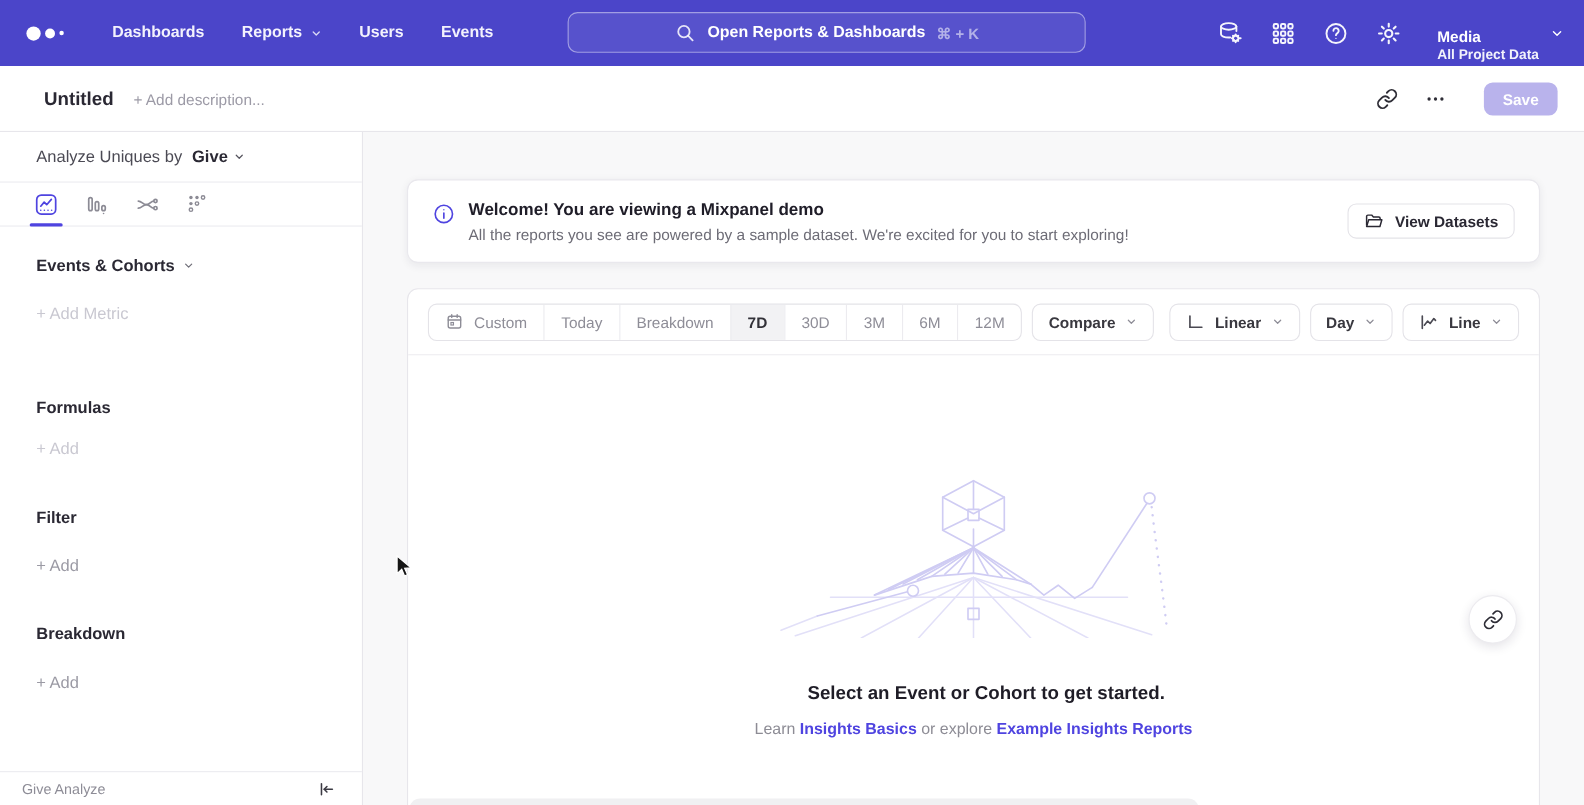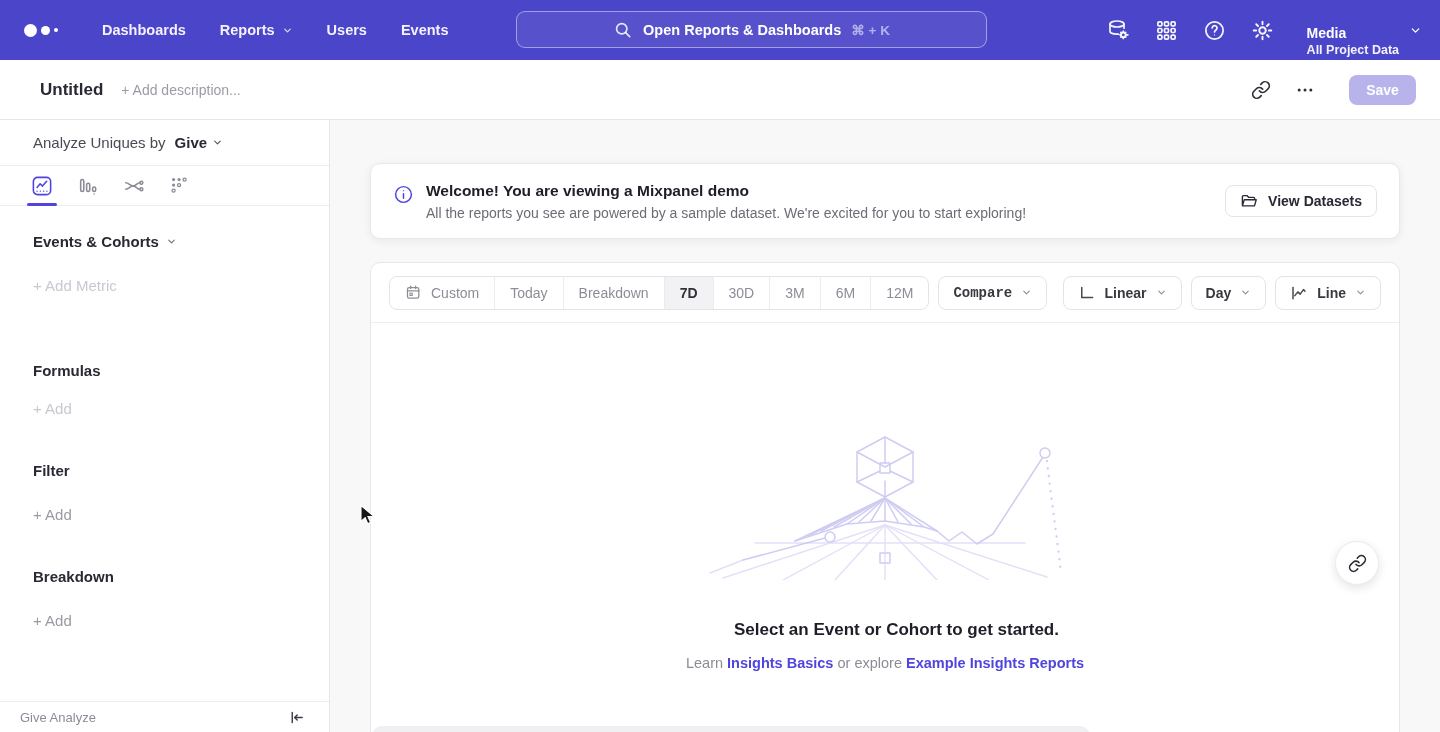--- a/index.html
+++ b/index.html
@@ -61,21 +61,21 @@
   .view-datasets { margin-left:auto; height:32px; padding:0 14px; border:1px solid #e4e3e8; background:#fff; border-radius:8px; display:flex; align-items:center; gap:9px; font-size:14px; font-weight:700; color:#2a2833; cursor:pointer; }
 
   .card { position:absolute; left:40px; top:142px; width:1030px; height:475px; background:#fff; border:1px solid #e7e6eb; border-radius:10px 10px 0 0; overflow:hidden; }
   .card-toolbar { height:60px; border-bottom:1px solid #eeedf1; display:flex; align-items:center; padding:0 18px; }
   .seg { display:flex; align-items:stretch; height:34px; border:1px solid #e4e3e8; border-radius:8px; overflow:hidden; background:#fff; }
   .seg-item { display:flex; align-items:center; gap:9px; padding:0 15px; font-size:14px; color:#8e8d97; cursor:pointer; border-left:1px solid #ecebef; white-space:nowrap; }
   .seg-item:first-child { border-left:none; }
   .seg-item.sel { background:#f2f2f4; color:#323138; font-weight:700; }
   .pill-btn { height:34px; border:1px solid #e4e3e8; background:#fff; border-radius:8px; display:flex; align-items:center; gap:9px; padding:0 14px; font-size:14px; font-weight:700; color:#39383f; cursor:pointer; white-space:nowrap; }
   .pill-btn .chev { color:#8e8d97; }
-  .compare { margin-left:9px;font-family:Liberation Mono, monospace; }
+  .compare { margin-left:9px; }
   .tb-right { margin-left:auto; display:flex; align-items:center; gap:9px; }
 
   .empty { display:flex; flex-direction:column; align-items:center; }
   .empty svg.illus { margin-top:102px; }
   .empty-title { margin-top:40px; font-size:17px; font-weight:700; color:#1f1d27;margin-left:23px; }
   .empty-sub { margin-top:15px; font-size:14.5px; color:#8d8c95; }
   .empty-sub a { color:#4f44e0; font-weight:700; text-decoration:none; cursor:pointer; }
 
   .next-section-peek { position:absolute; left:1px; bottom:0; width:718px; height:10px; background:#f0f0f2; border-radius:12px 12px 0 0; }
   .fab-link { position:absolute; left:1005px; top:421px; width:44px; height:44px; border-radius:50%; background:#fff; border:1px solid #ecebef; box-shadow:0 3px 10px rgba(30,28,60,.12); display:flex; align-items:center; justify-content:center; color:#2e2d36; cursor:pointer; }

